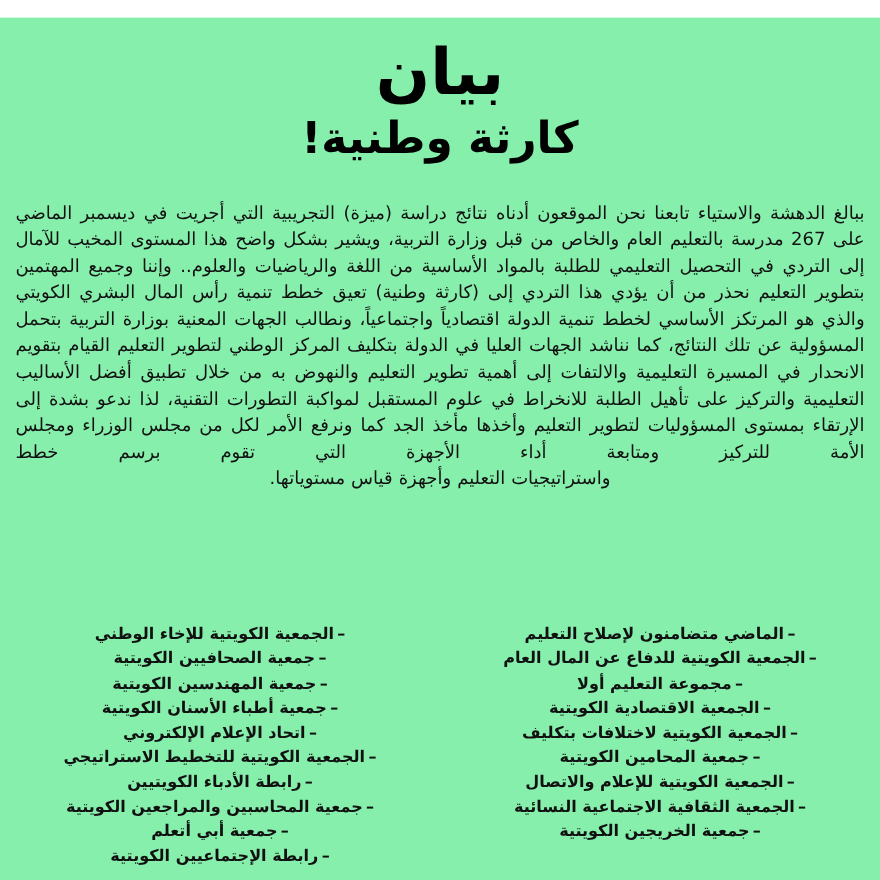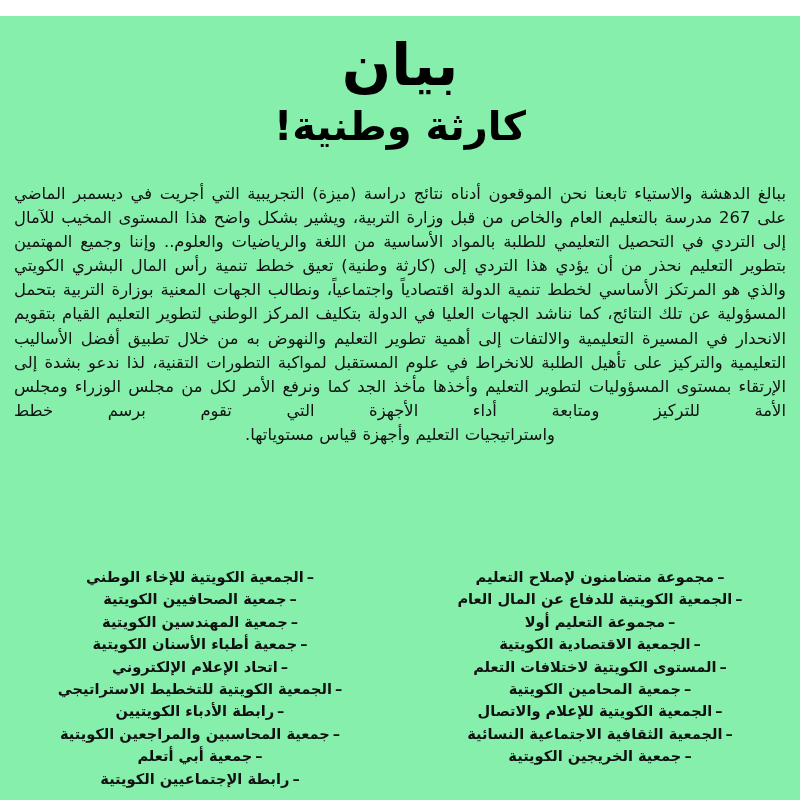--- a/index.html
+++ b/index.html
@@ -117,25 +117,25 @@
   </div>
 
   <div class="body-block">
     <p class="body-par">ببالغ الدهشة والاستياء تابعنا نحن الموقعون أدناه نتائج دراسة (ميزة) التجريبية التي أجريت في ديسمبر الماضي على 267 مدرسة بالتعليم العام والخاص من قبل وزارة التربية، ويشير بشكل واضح هذا المستوى المخيب للآمال إلى التردي في التحصيل التعليمي للطلبة بالمواد الأساسية من اللغة والرياضيات والعلوم.. وإننا وجميع المهتمين بتطوير التعليم نحذر من أن يؤدي هذا التردي إلى (كارثة وطنية) تعيق خطط تنمية رأس المال البشري الكويتي والذي هو المرتكز الأساسي لخطط تنمية الدولة اقتصادياً واجتماعياً، ونطالب الجهات المعنية بوزارة التربية بتحمل المسؤولية عن تلك النتائج، كما نناشد الجهات العليا في الدولة بتكليف المركز الوطني لتطوير التعليم القيام بتقويم الانحدار في المسيرة التعليمية والالتفات إلى أهمية تطوير التعليم والنهوض به من خلال تطبيق أفضل الأساليب التعليمية والتركيز على تأهيل الطلبة للانخراط في علوم المستقبل لمواكبة التطورات التقنية، لذا ندعو بشدة إلى الإرتقاء بمستوى المسؤوليات لتطوير التعليم وأخذها مأخذ الجد كما ونرفع الأمر لكل من مجلس الوزراء ومجلس الأمة للتركيز ومتابعة أداء الأجهزة التي تقوم برسم خطط</p>
     <p class="body-par last-par">واستراتيجيات التعليم وأجهزة قياس مستوياتها.</p>
   </div>
 
   <div class="signers">
 
     <div class="signer-col col-right">
-      <div class="signer-item"><span class="dash">–</span><span>مجموعة متضامنون لإصلاح التعليم</span></div>
+      <div class="signer-item"><span class="dash">–</span><span>الماضي متضامنون لإصلاح التعليم</span></div>
       <div class="signer-item"><span class="dash">–</span><span>الجمعية الكويتية للدفاع عن المال العام</span></div>
       <div class="signer-item"><span class="dash">–</span><span>مجموعة التعليم أولا</span></div>
       <div class="signer-item"><span class="dash">–</span><span>الجمعية الاقتصادية الكويتية</span></div>
-      <div class="signer-item"><span class="dash">–</span><span>المستوى الكويتية لاختلافات التعلم</span></div>
+      <div class="signer-item"><span class="dash">–</span><span>الجمعية الكويتية لاختلافات بتكليف</span></div>
       <div class="signer-item"><span class="dash">–</span><span>جمعية المحامين الكويتية</span></div>
       <div class="signer-item"><span class="dash">–</span><span>الجمعية الكويتية للإعلام والاتصال</span></div>
       <div class="signer-item"><span class="dash">–</span><span>الجمعية الثقافية الاجتماعية النسائية</span></div>
       <div class="signer-item"><span class="dash">–</span><span>جمعية الخريجين الكويتية</span></div>
     </div>
 
     <div class="signer-col col-left">
       <div class="signer-item"><span class="dash">–</span><span>الجمعية الكويتية للإخاء الوطني</span></div>
       <div class="signer-item"><span class="dash">–</span><span>جمعية الصحافيين الكويتية</span></div>
       <div class="signer-item"><span class="dash">–</span><span>جمعية المهندسين الكويتية</span></div>

